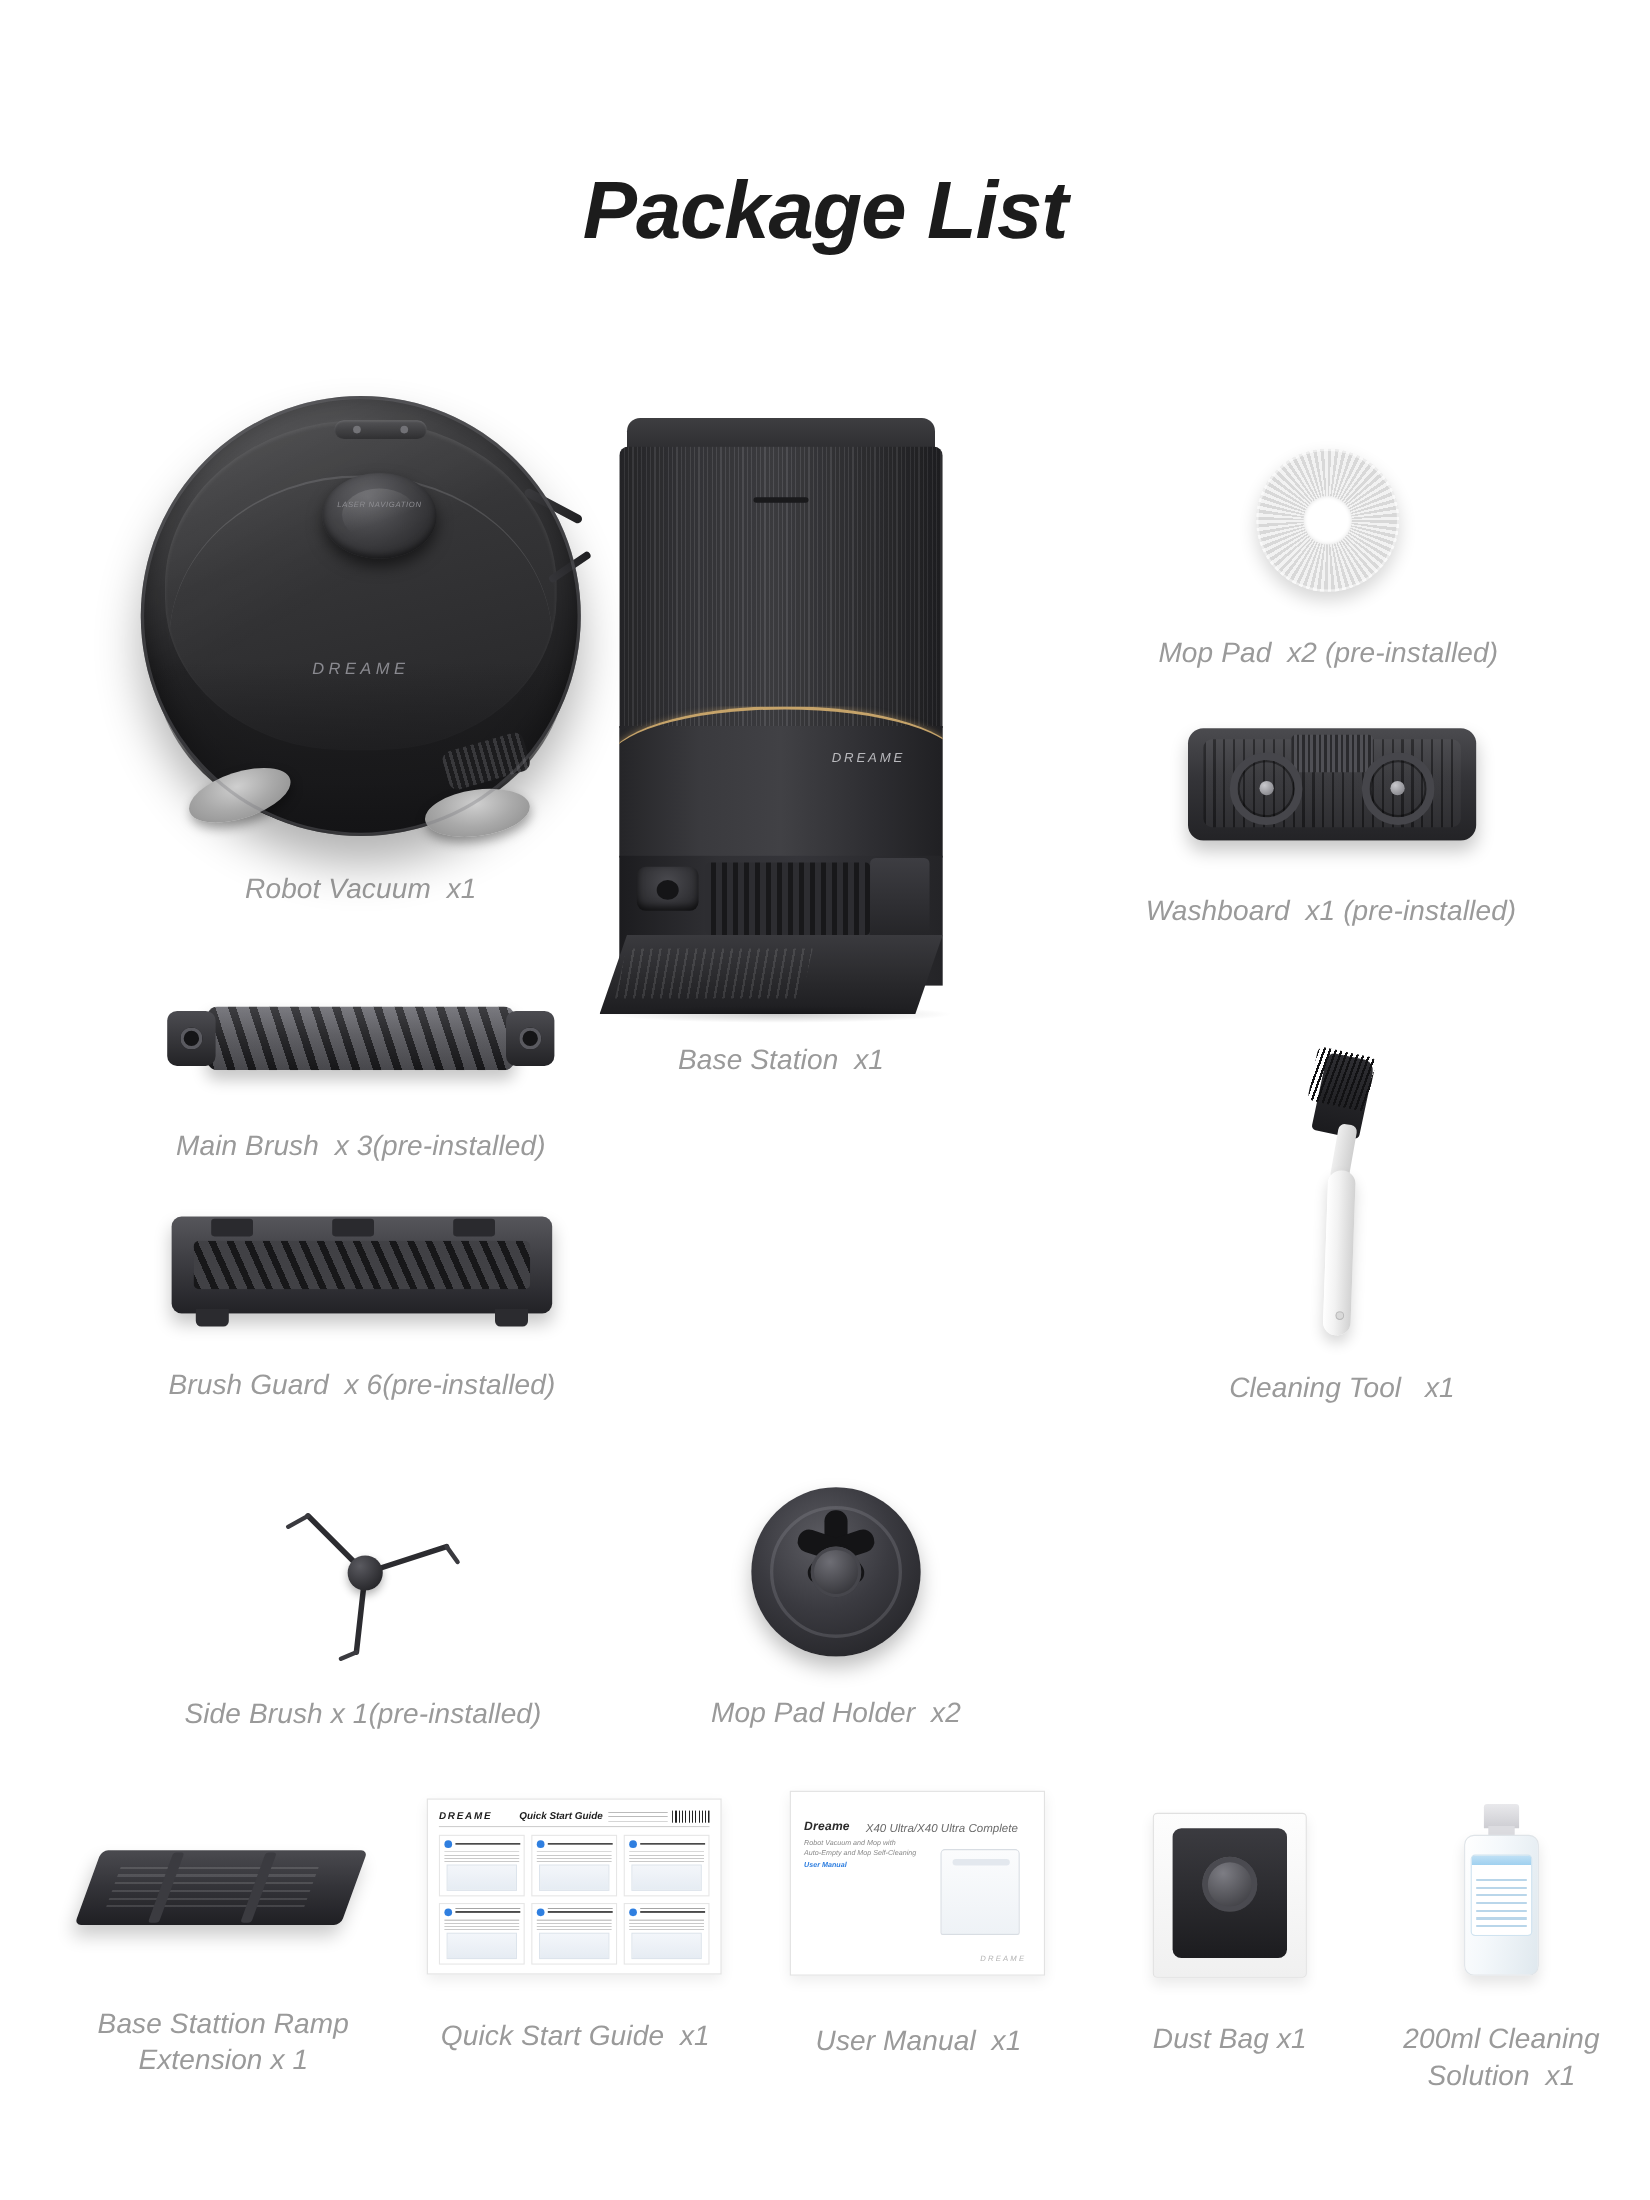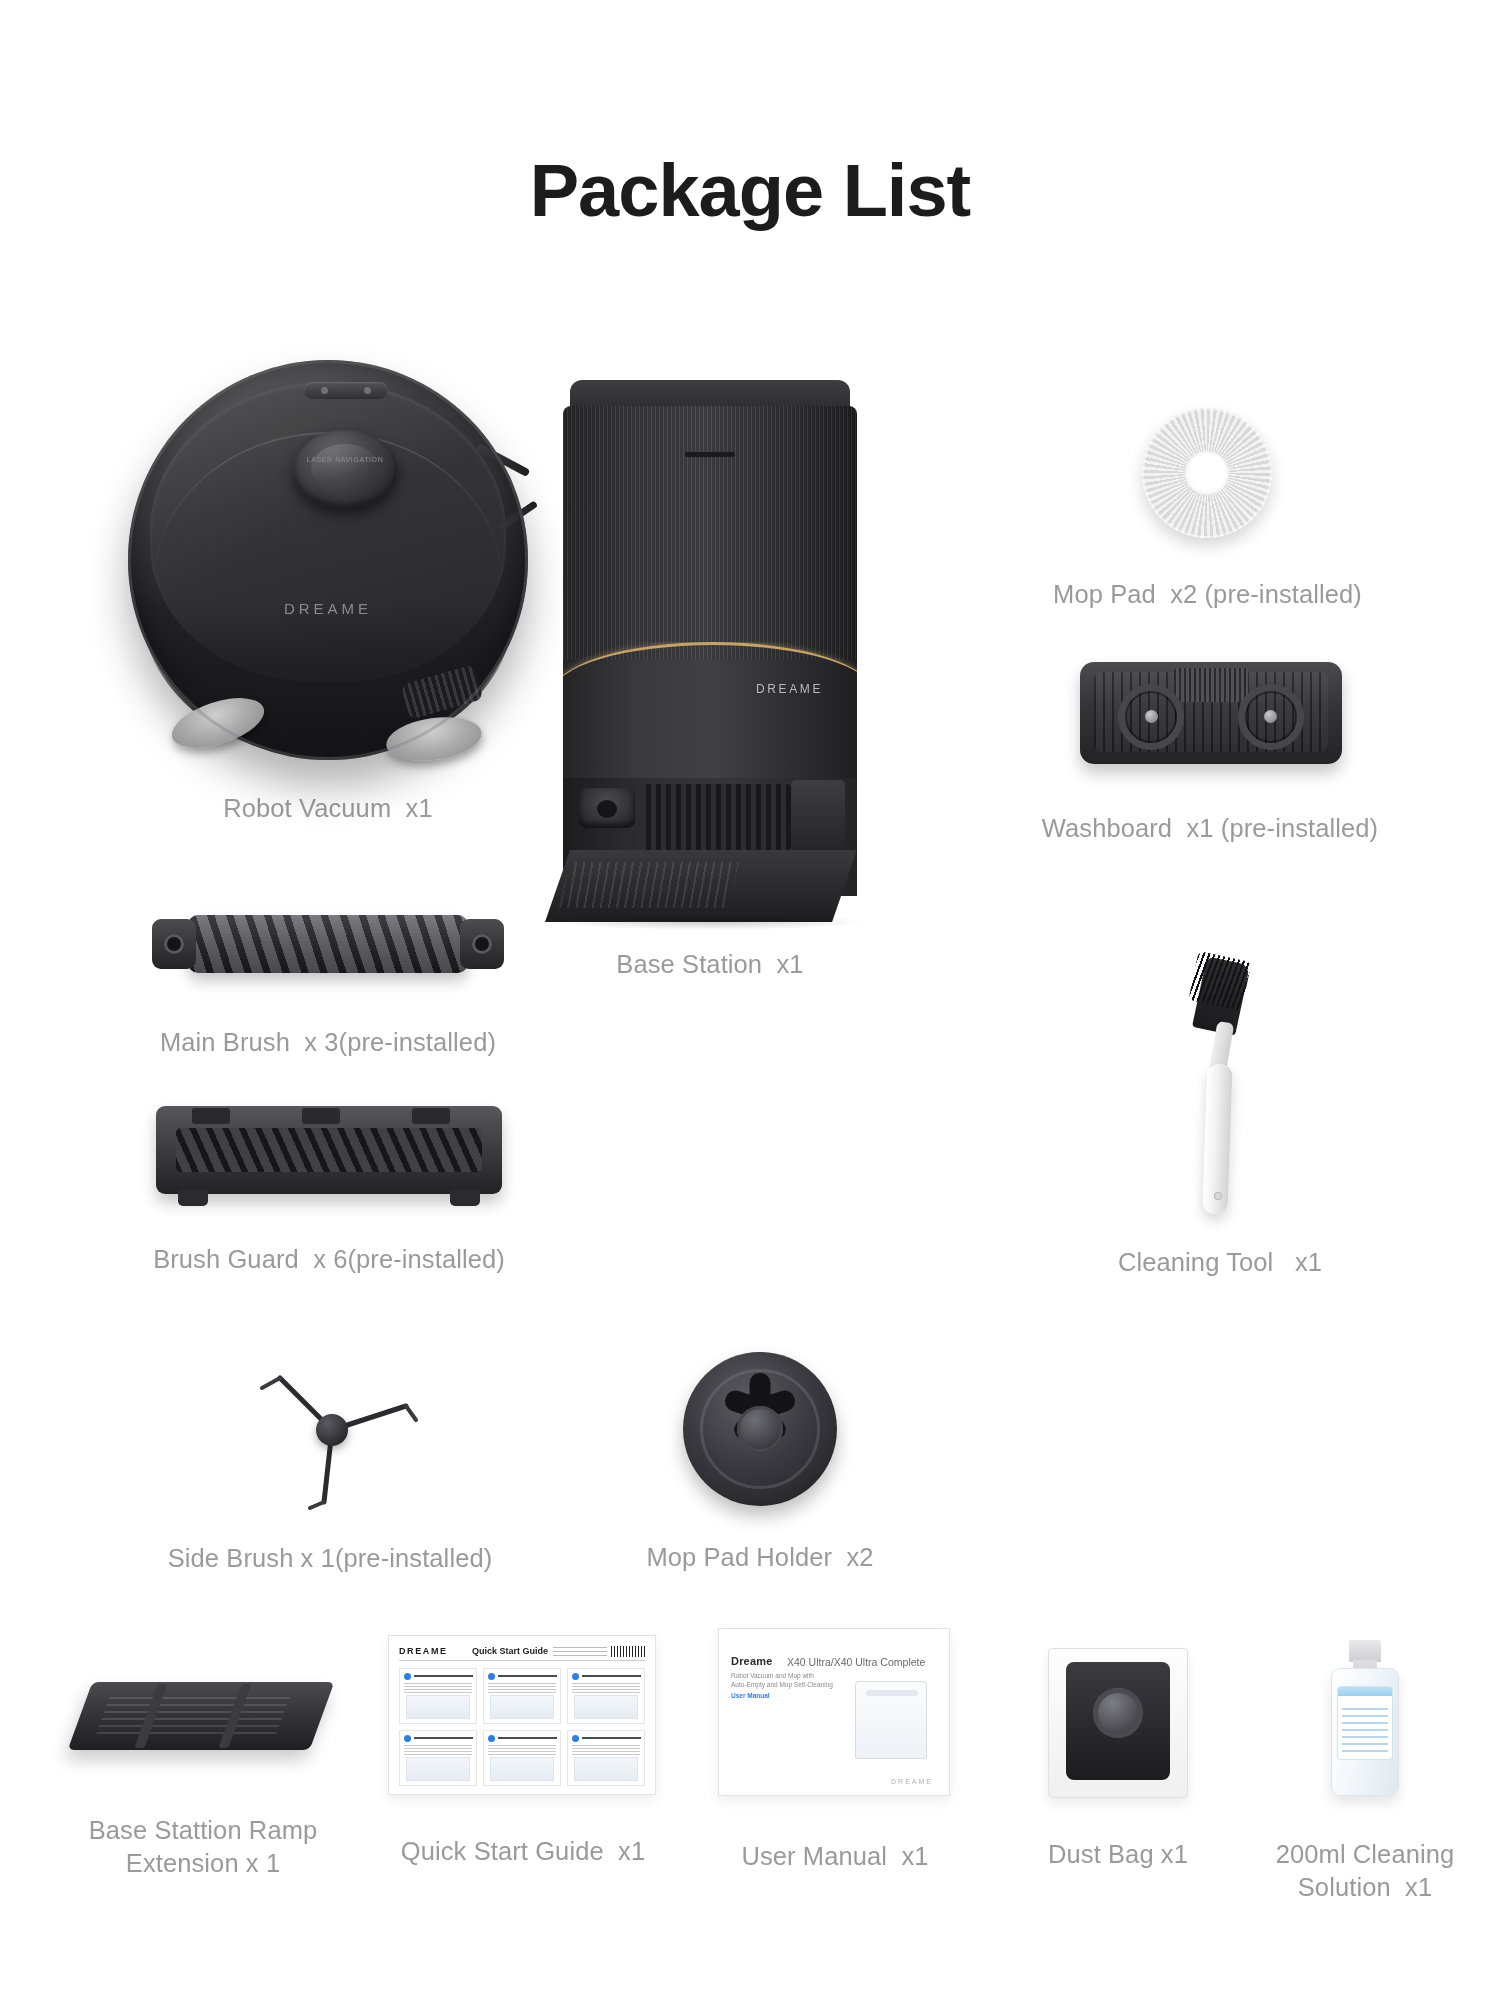--- a/index.html
+++ b/index.html
@@ -2,21 +2,21 @@
 <html><head>
 <meta charset="utf-8">
 <style>
   * { box-sizing: border-box; margin: 0; padding: 0; }
   html, body {
     width: 1500px; height: 2000px;
     background: #ffffff;
     font-family: "Liberation Sans", sans-serif;
     overflow: hidden;
   }
-  .page { position: relative; width: 1500px; height: 2000px; }
+  .page { position: relative; width: 1500px; height: 2000px; font-style: italic; }
 
   
   .title {
     position: absolute;
     top: 148px; left: 0; width: 1500px;
     text-align: center;
     font-size: 74px;
     font-weight: 700;
     letter-spacing: -1px;
     color: #1c1c1c;
@@ -644,21 +644,21 @@
 
   <div class="cell" style="left:38px; top:1660px; width:330px;">
     <div class="art" style="height:120px;">
       <div class="re-wrap" style="left:42px; top:0;">
         <div class="re-body"></div>
         <div class="re-tex"></div>
         <div class="re-rail a"></div>
         <div class="re-rail b"></div>
       </div>
     </div>
-    <div class="label" style="margin-top:34px;">Base Stattion Ramp
+    <div class="label" style="margin-top:44px;">Base Stattion Ramp
 Extension x 1</div>
   </div>
 
   <div class="cell" style="left:358px; top:1635px; width:330px;">
     <div class="art" style="height:160px;">
       <div class="doc qsg" style="left:30px; top:0;">
         <div class="qsg-head">
           <span class="qsg-brand">DREAME</span>
           <span class="qsg-sub">Quick Start Guide</span>
           <span class="qsg-tiny"></span>

